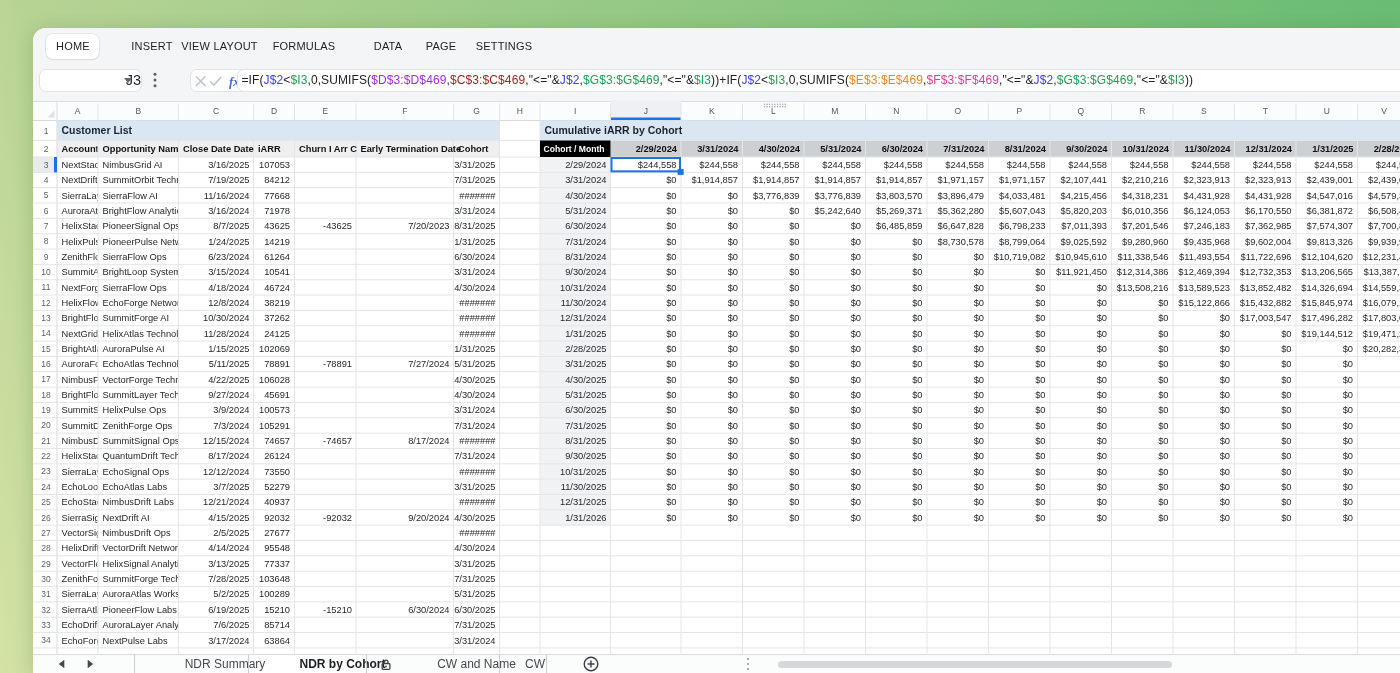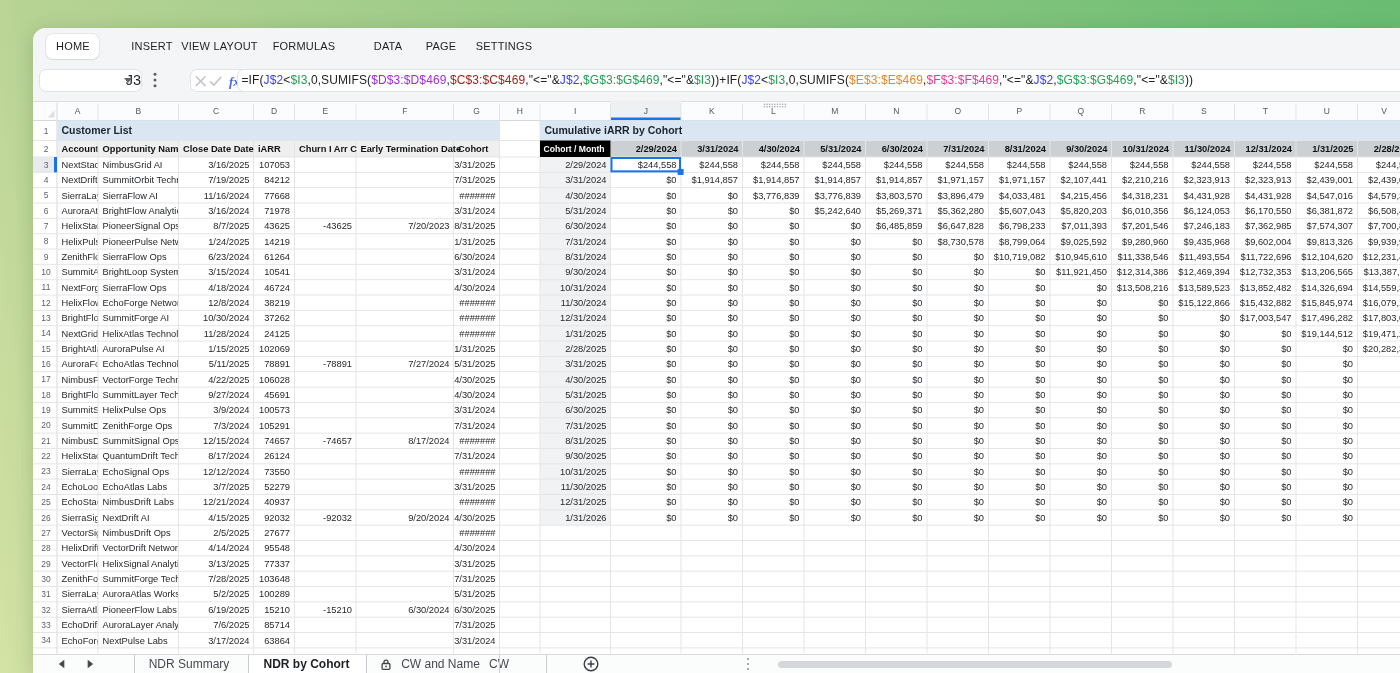--- a/index.html
+++ b/index.html
@@ -24,21 +24,21 @@
   border:1px solid #e0e3e6; border-radius:7px; }
 .fbox { position:absolute; left:237px; top:68.5px; right:-8px; height:23px; background:#fff;
   border:1px solid #e0e3e6; border-radius:7px; overflow:hidden; }
 .ftext { position:absolute; left:3.5px; top:0; line-height:21.5px; font-size:12px; font-weight:500;
   white-space:nowrap; letter-spacing:0.11px; }
 .dragdots { position:absolute; left:763px; top:93.8px; }
 .tabbar { position:absolute; left:33px; top:653.5px; right:0; bottom:0; background:#fbfcfc;
   border-top:1px solid #d9dbde; }
 .sep { position:absolute; top:654.5px; bottom:0; width:1px; background:#c9ccd0; }
 .stab { position:absolute; top:654.5px; height:18.5px; line-height:18.5px; font-size:12px;
-  color:#46494e; white-space:nowrap; transform:translateX(-50%); }
+  color:#46494e; white-space:nowrap; transform:translateX(-50%);margin-left:36px; }
 .active-bg { position:absolute; left:247.9px; top:654.5px; width:117.6px; height:18.5px; background:#fff; }
 .sheet { position:absolute; left:0; top:0; }
 .scrollpill { position:absolute; left:778px; top:660.5px; width:394px; height:7.5px; border-radius:4px; background:#d5d8db; }
 </style></head>
 <body>
 <div id="app">
   <div class="win"></div>
   <div class="chrome"></div>
   <div class="hdrstrip"></div>
   <div class="hometab"></div>

